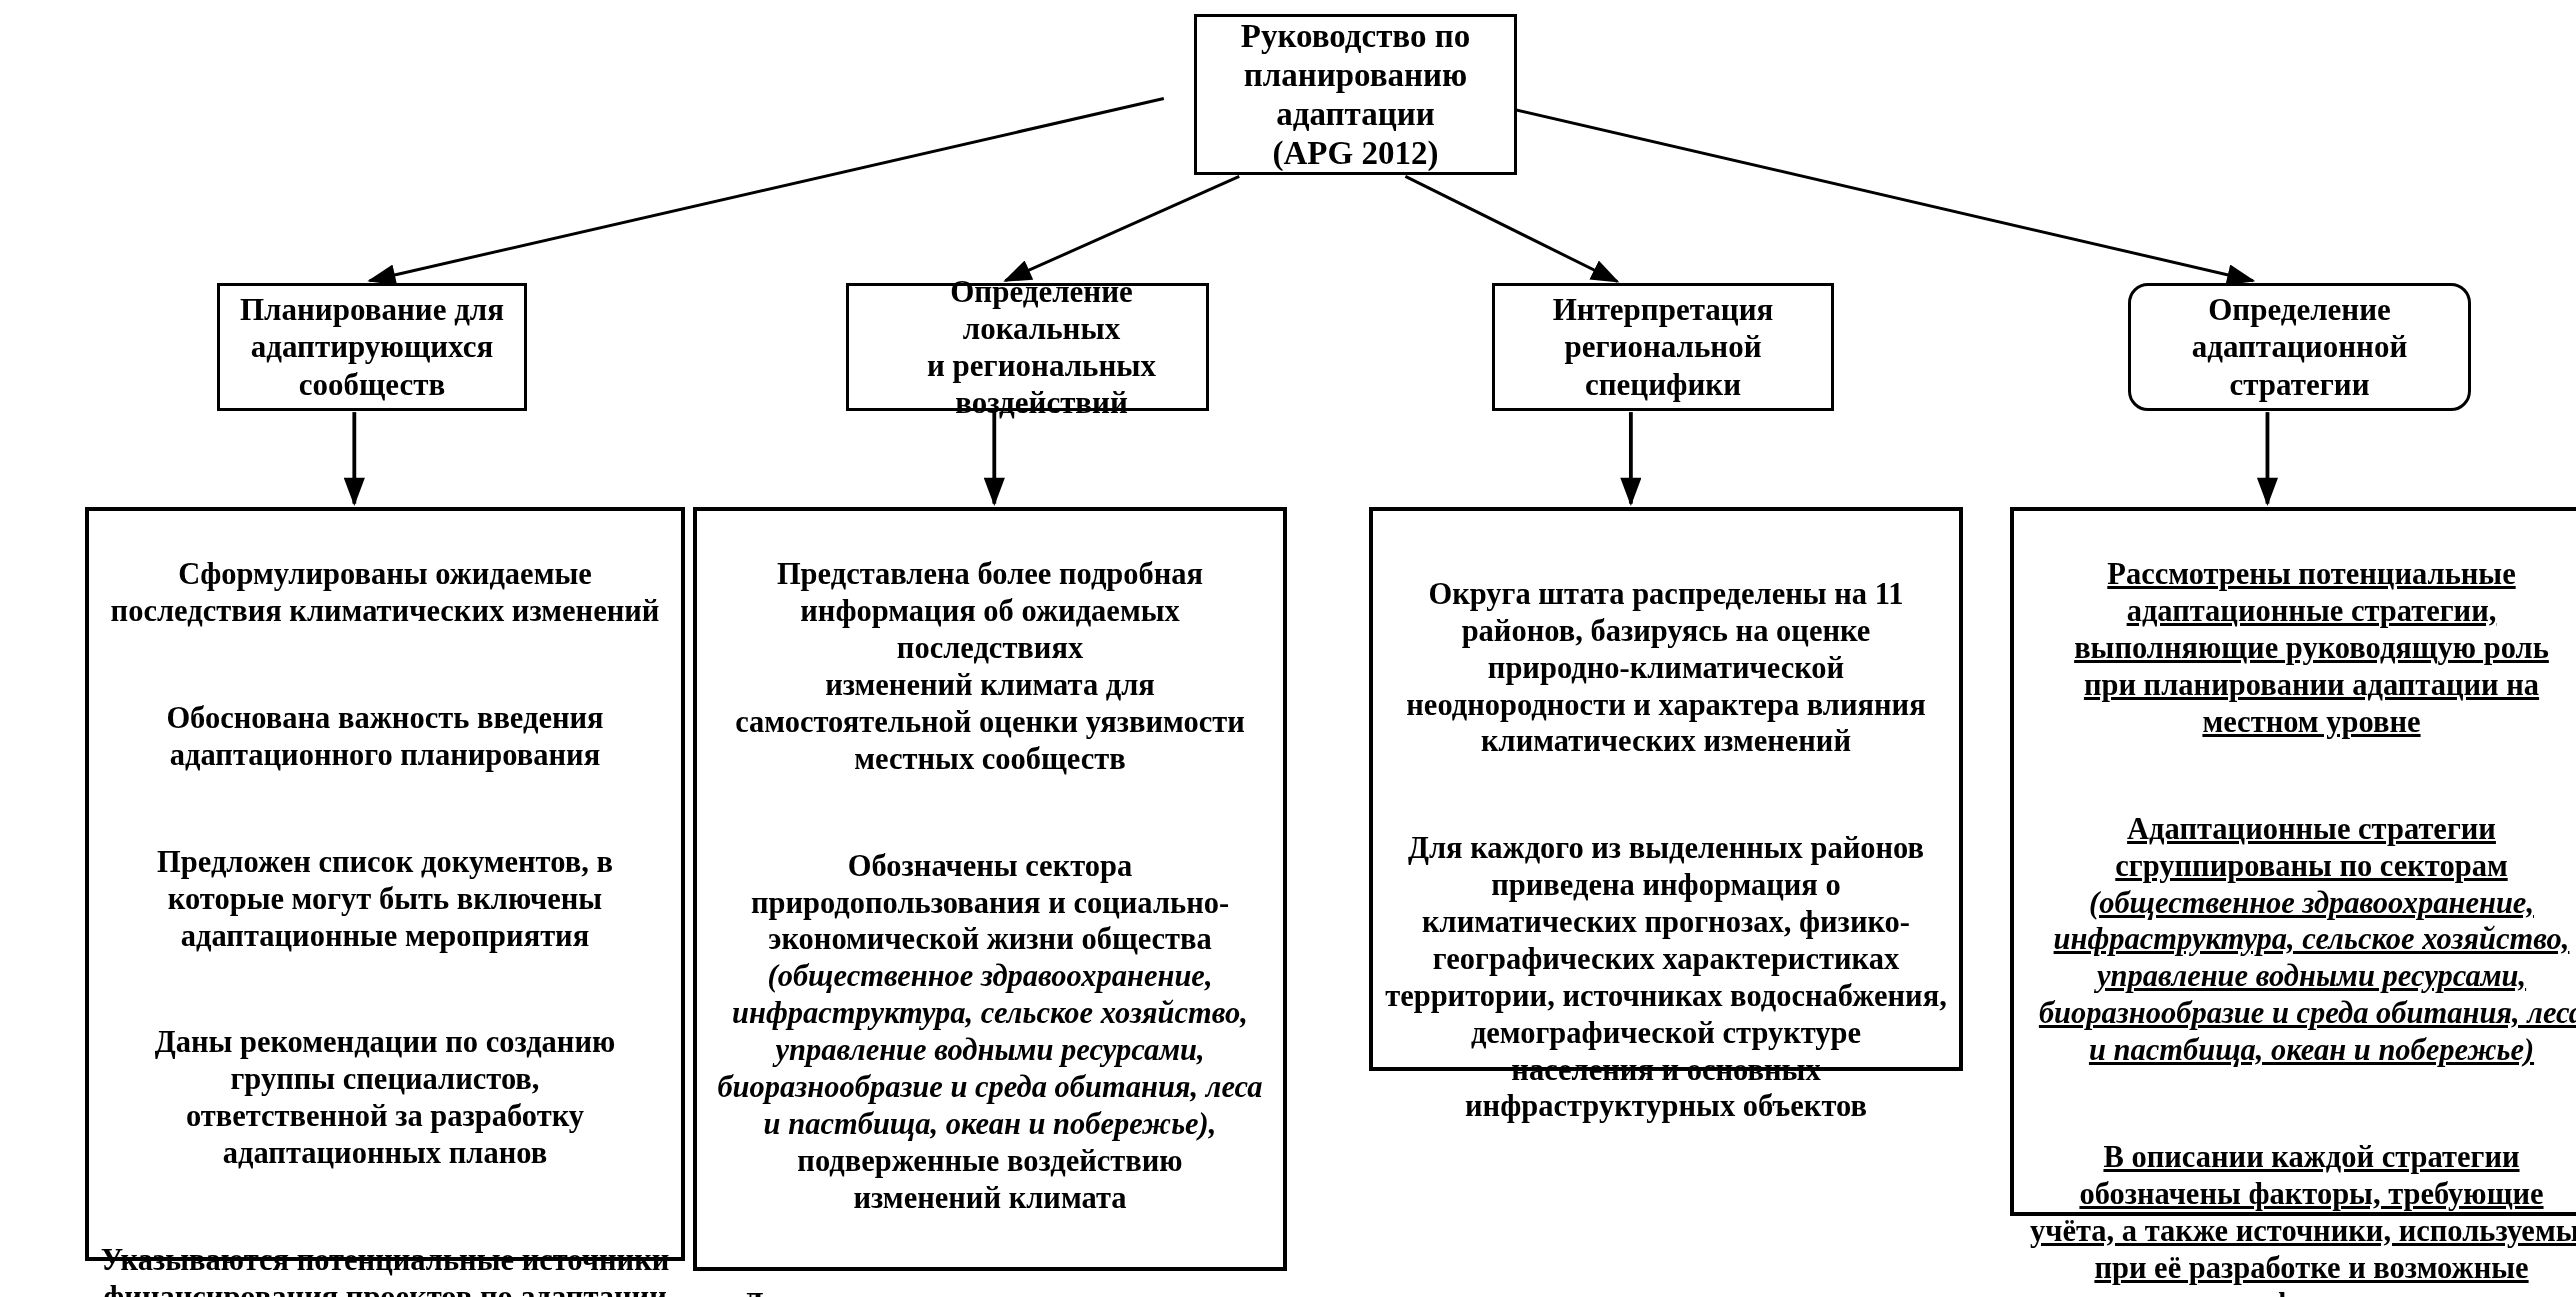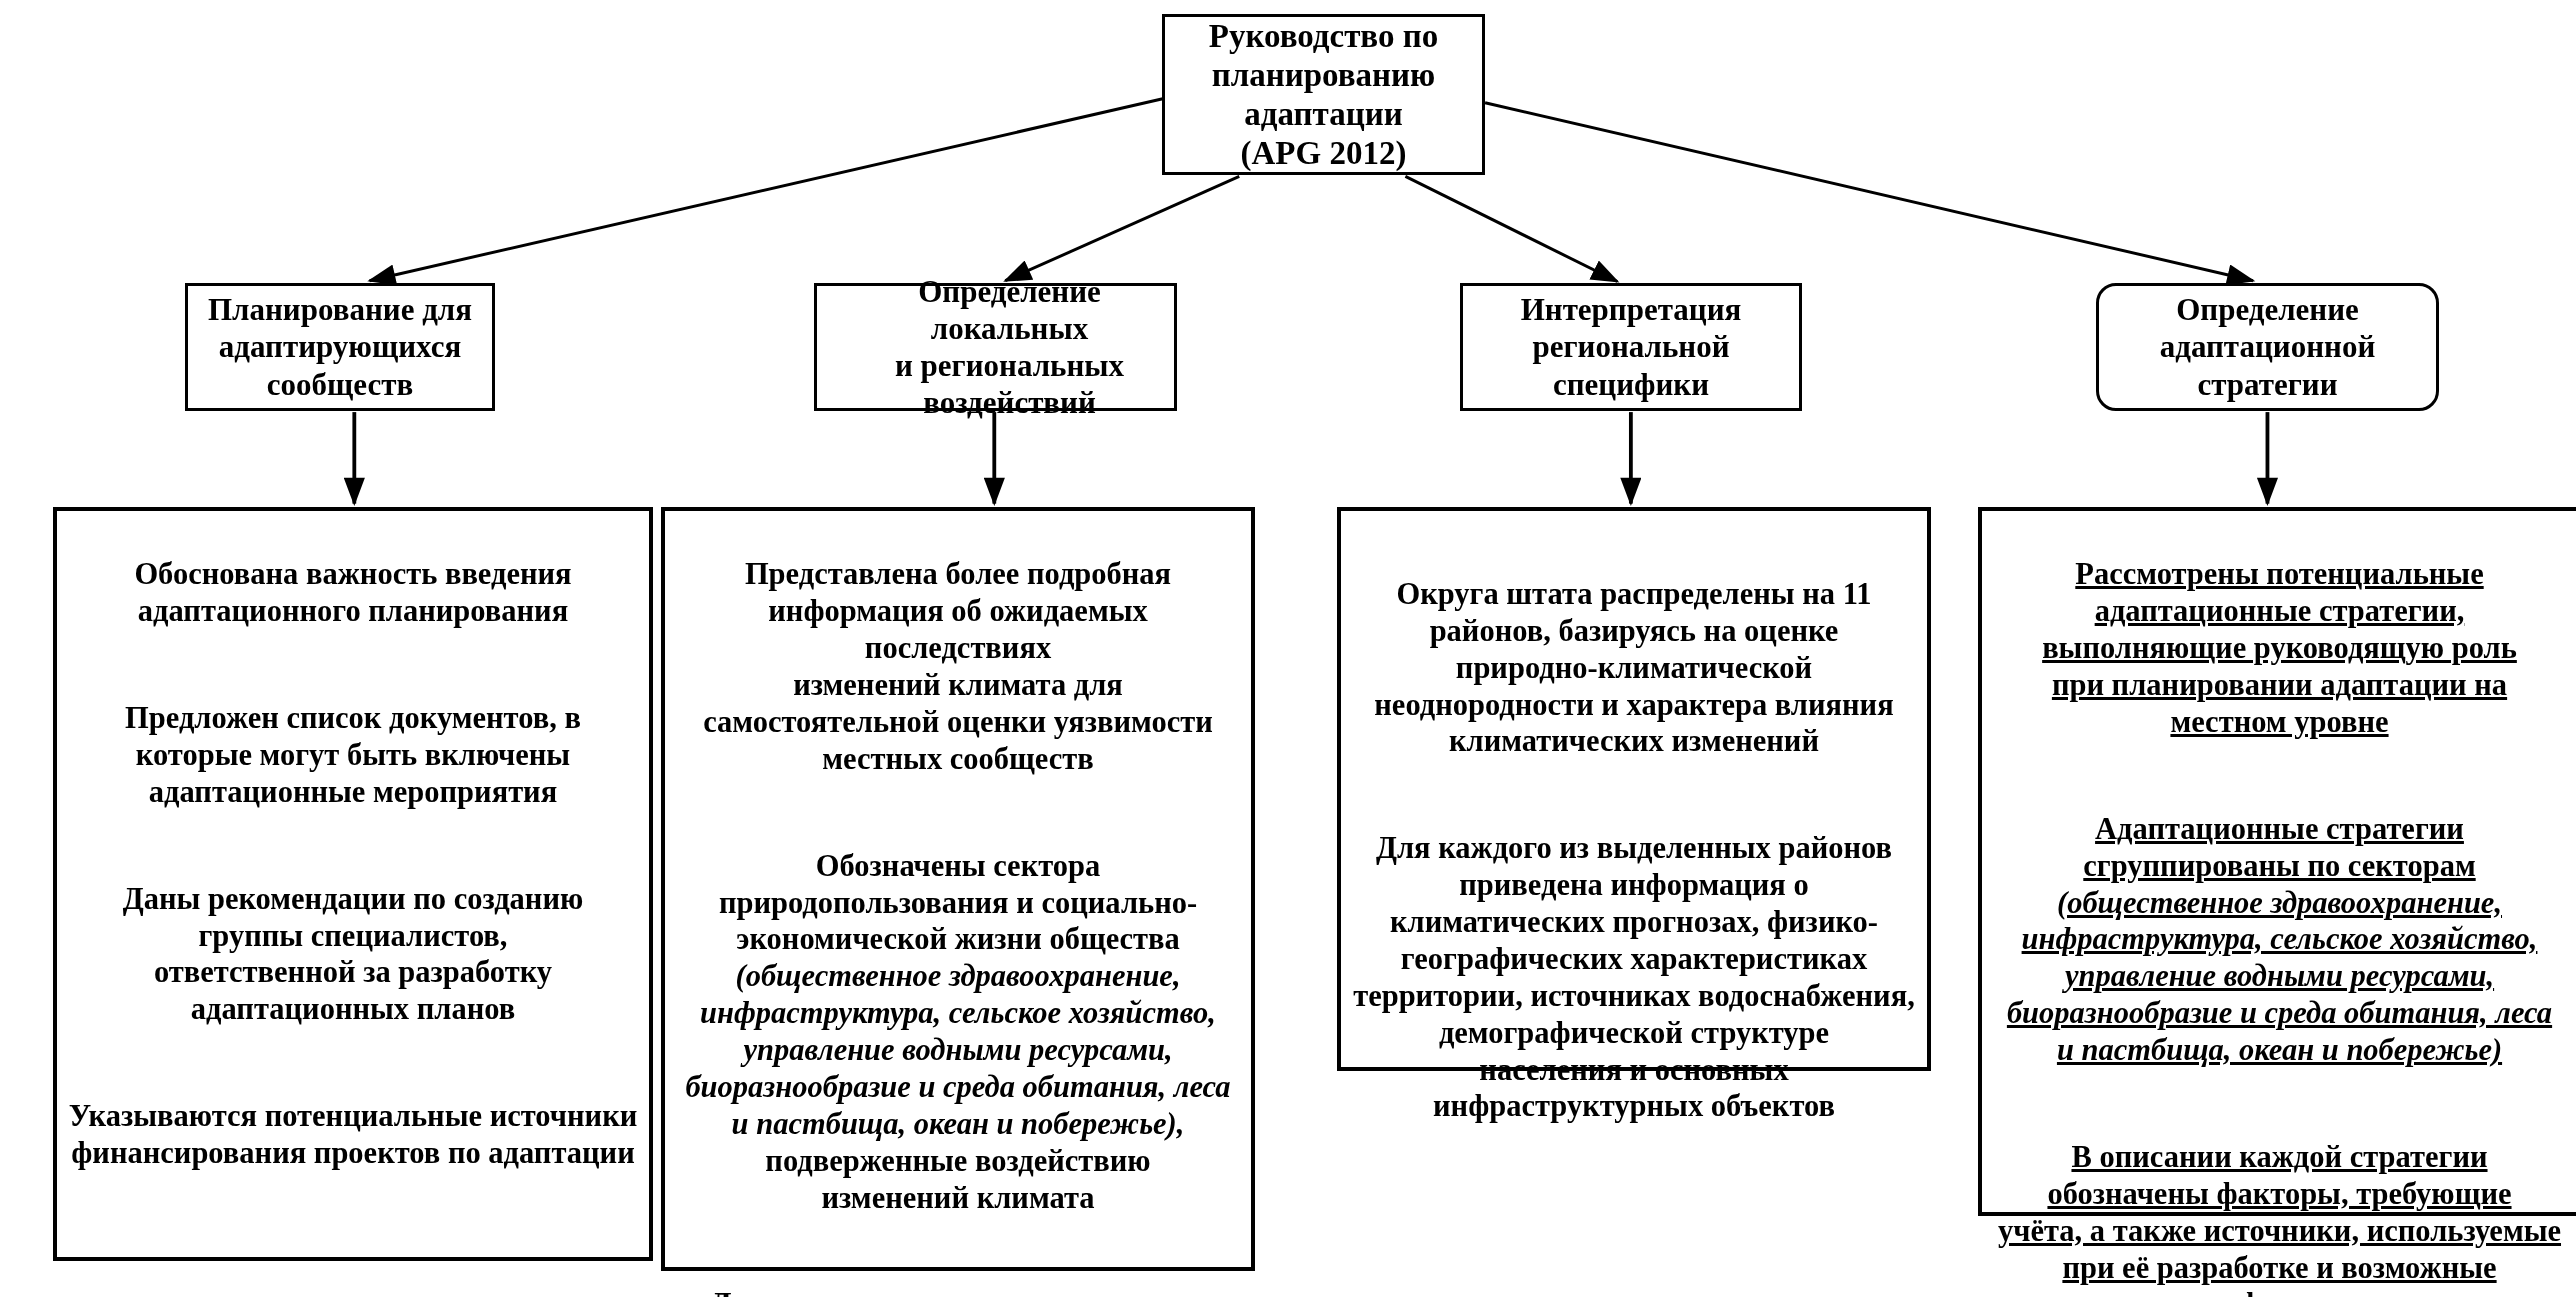--- a/index.html
+++ b/index.html
@@ -13,20 +13,21 @@
   .connectors{position:absolute;left:0;top:0;pointer-events:none;}
   .connectors line{stroke:#000;}
   .box{
     position:absolute;
     box-sizing:border-box;
     background:#ffffff;
     border:3.4px solid #000;
     text-align:center;
     font-weight:bold;
     white-space:pre-line;
+    margin-left:32px;
   }
   .hdr{display:flex;align-items:center;justify-content:center;}
   .root{left:1162px;top:14.4px;width:323px;height:161px;font-size:33px;line-height:1.18;}
   .l2{top:283px;height:128px;font-size:31px;line-height:1.2;}
   #b0{left:185px;width:310px;}
   #b1{left:814px;width:363px;padding-left:28px;}
   #b2{left:1460px;width:342px;}
   #b3{left:2096px;width:343px;border-radius:20px;}
   .detail{
     top:507px;
@@ -76,20 +77,22 @@
 и региональных
 воздействий</div>
   <div class="box hdr l2" id="b2">Интерпретация
 региональной
 специфики</div>
   <div class="box hdr l2" id="b3">Определение
 адаптационной
 стратегии</div>
 
   <div class="box detail" id="d0">
+    <p class="para">Сформулированы ожидаемые
+последствия климатических изменений</p>
     <p class="para">Обоснована важность введения
 адаптационного планирования</p>
     <p class="para">Предложен список документов, в
 которые могут быть включены
 адаптационные мероприятия</p>
     <p class="para">Даны рекомендации по созданию
 группы специалистов,
 ответственной за разработку
 адаптационных планов</p>
     <p class="para">Указываются потенциальные источники

